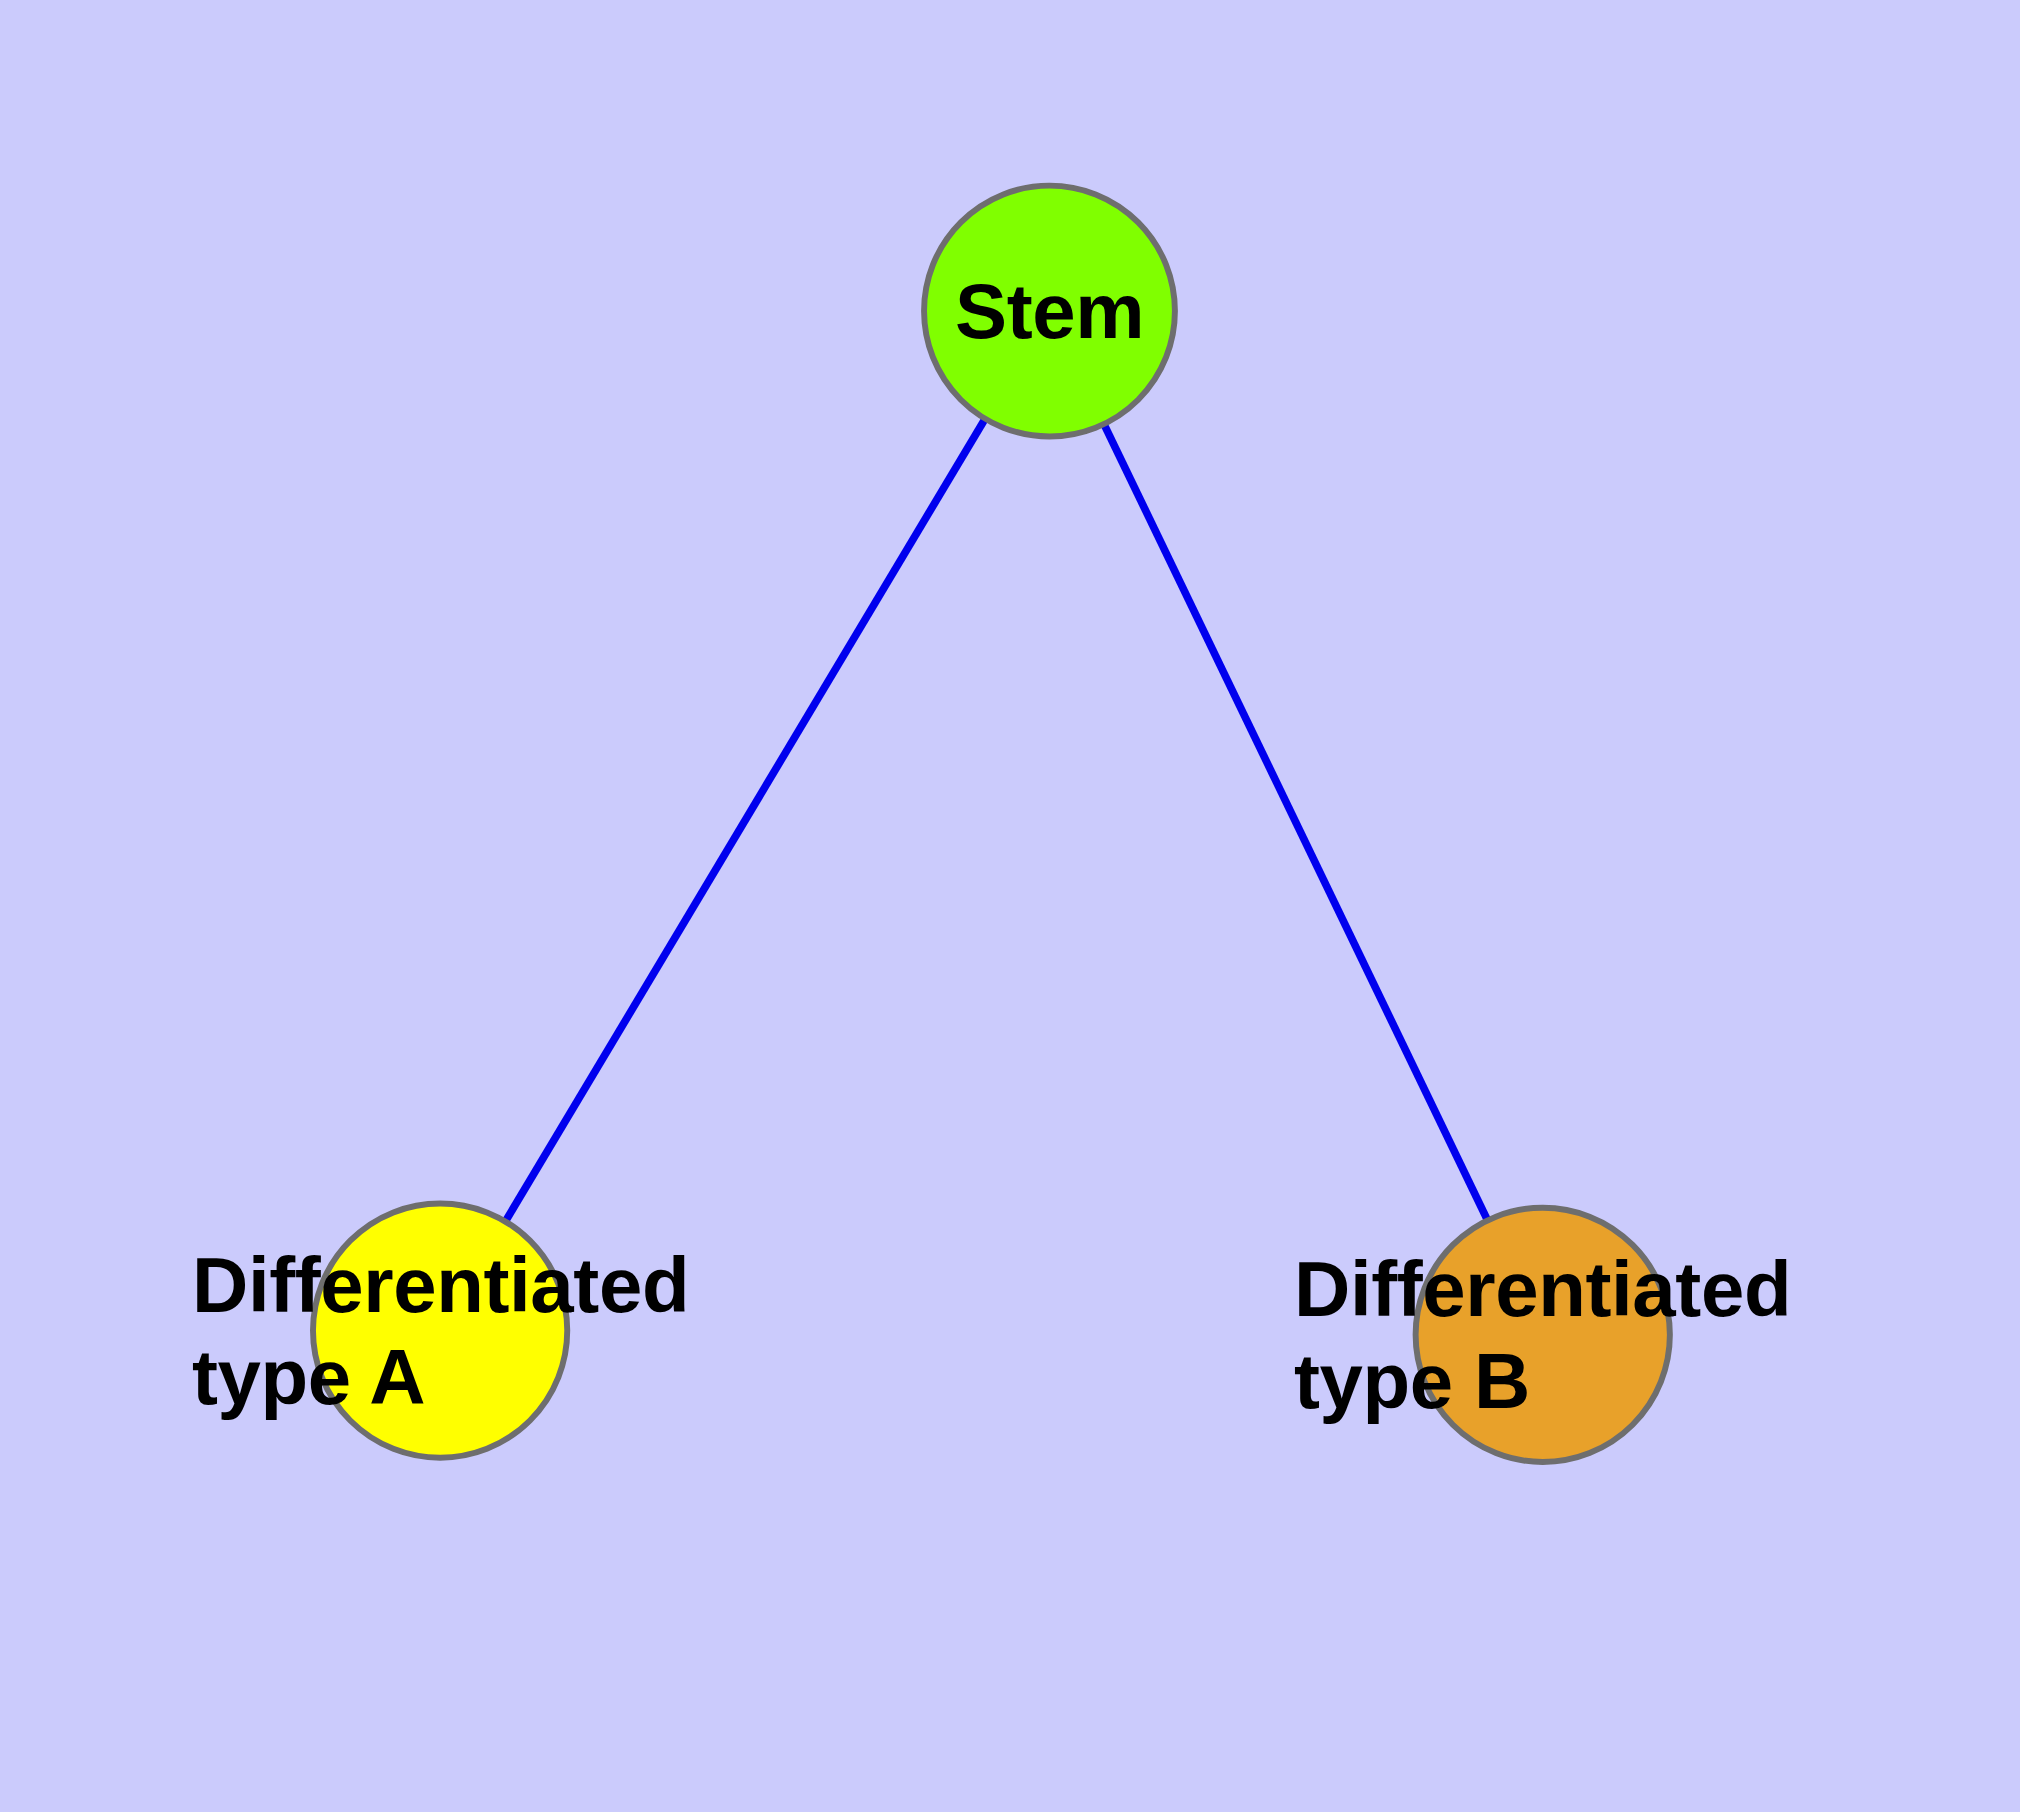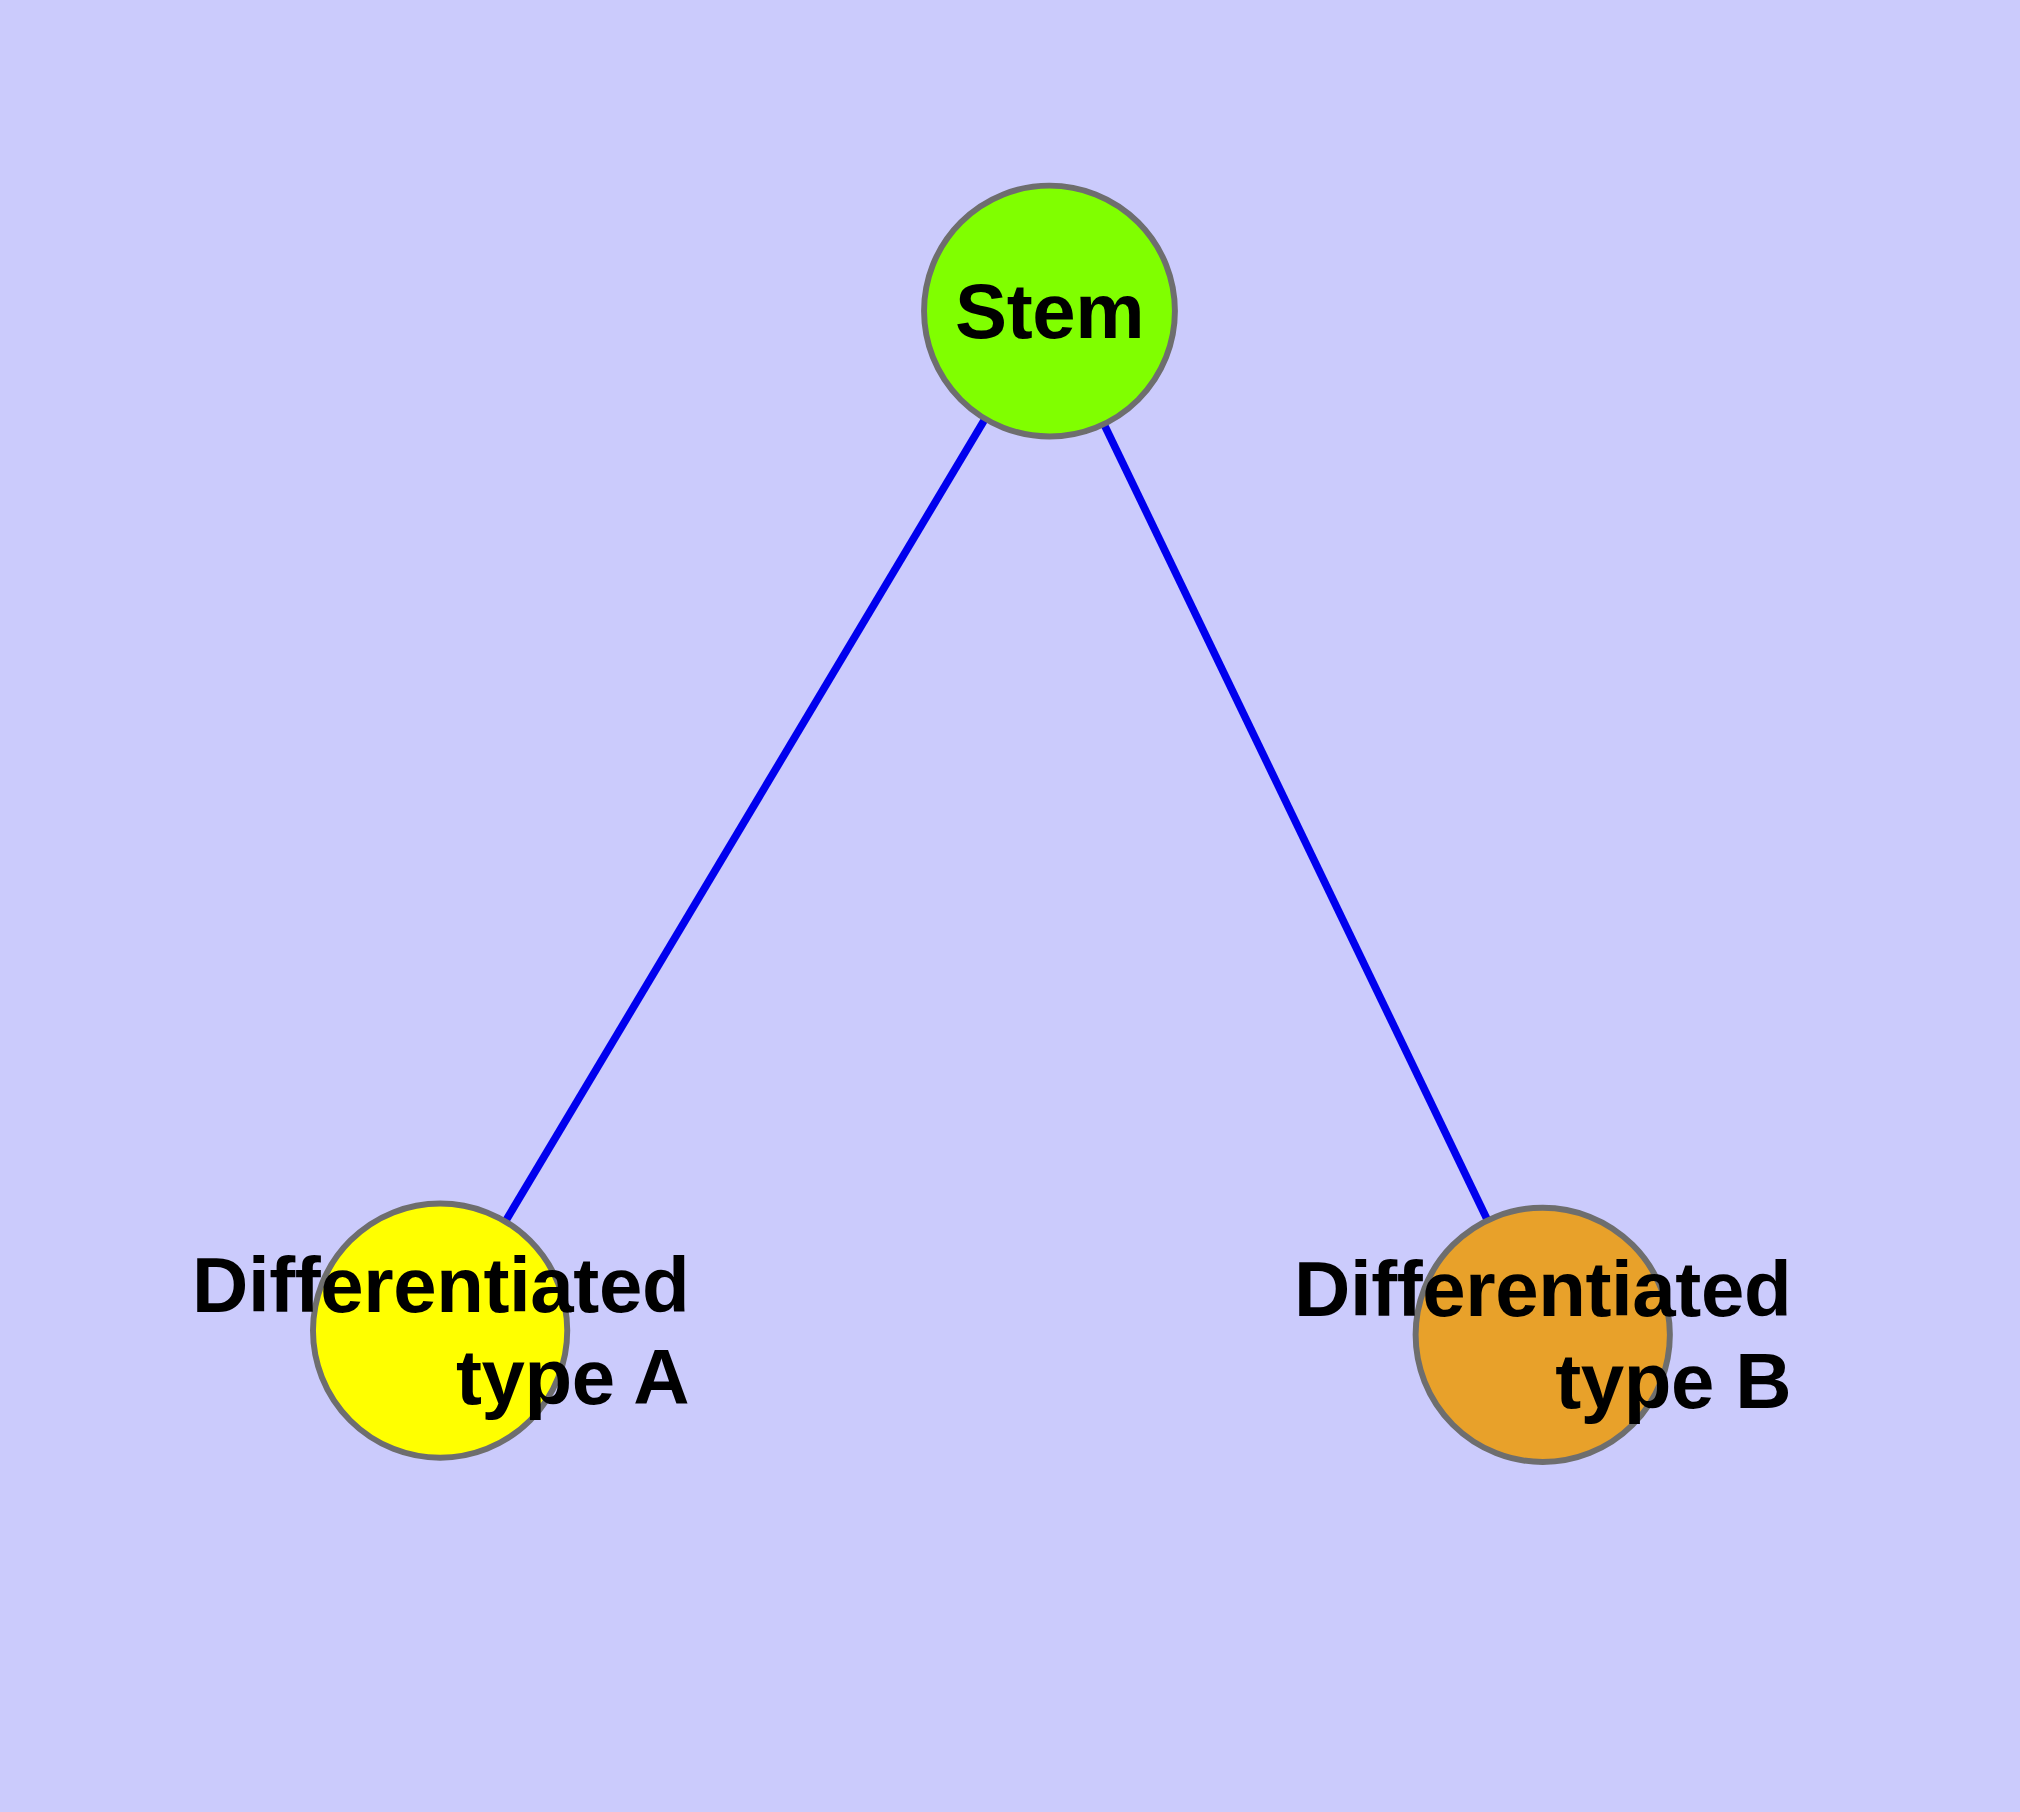--- a/index.html
+++ b/index.html
@@ -25,21 +25,21 @@
   }
   #graph-svg {
     position: absolute;
     left: 0;
     top: 0;
     width: 2021px;
     height: 1812px;
   }
   .node-label {
     position: absolute;
-    text-align: right;
+    text-align: left;
     font-weight: bold;
     color: #000000;
     line-height: 1.18;
     white-space: pre;
     pointer-events: none;
     letter-spacing: -0.4px;
   }
 </style>
 </head>
 <body>

